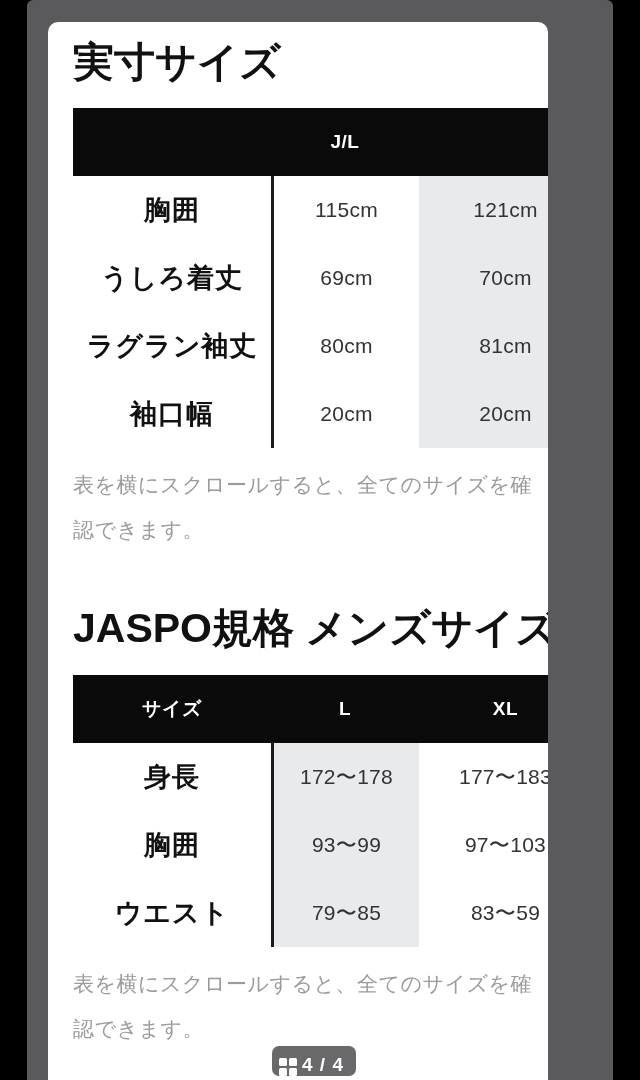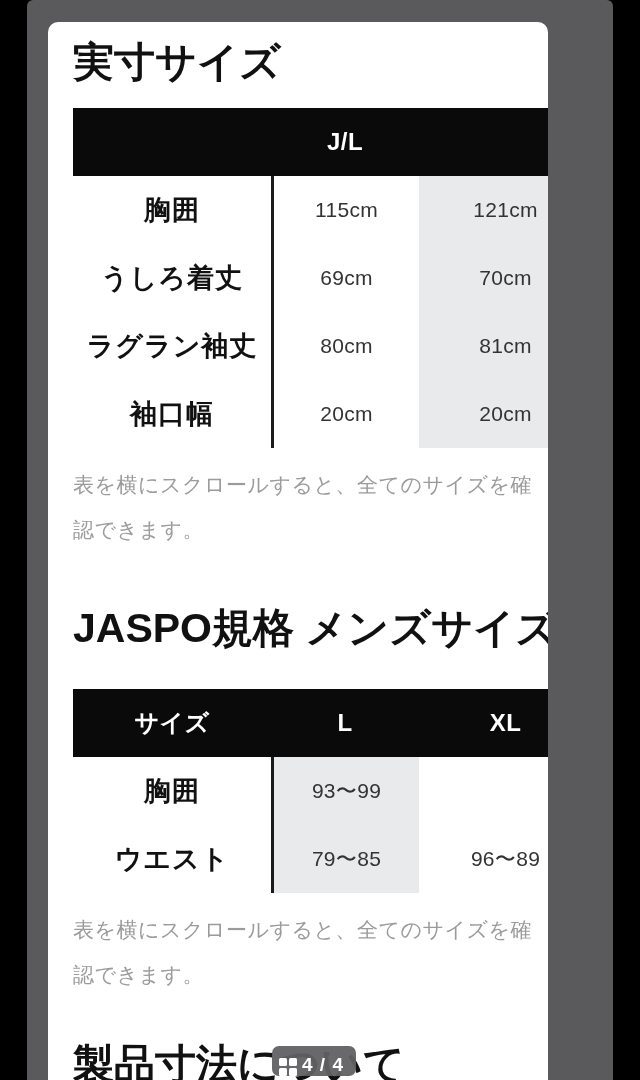--- a/index.html
+++ b/index.html
@@ -31,37 +31,37 @@
     letter-spacing: 0px;
     margin: 16px 0 0 25px;
     white-space: nowrap;
   }
   .h1.second { margin-top: 52px; }
   .h1.third  { margin-top: 43px; }
   .size-table {
     margin: 22px 0 0 25px;
     width: 519px;
   }
-  .size-table.t2 { margin-top: 37px; }
+  .size-table.t2 { margin-top: 23px; }
   .thead, .trow {
     display: grid;
     grid-template-columns: 198px 148px 1fr;
     height: 68px;
   }
   .thead {
     background: #0a0a0a;
   }
   .th, .td {
     display: flex;
     align-items: center;
     justify-content: center;
   }
   .th {
     color: #ffffff;
-    font-size: 24px;
+    font-size: 19px;
     font-weight: 700;
     letter-spacing: 0.5px;
   }
   .td.label {
     font-size: 27px;
     font-weight: 700;
     color: #111;
     letter-spacing: 1px;
   }
   .td.value {
@@ -150,27 +150,33 @@
 
     <div class="h1 second">JASPO規格 メンズサイズ</div>
 
     <div class="size-table t2">
       <div class="thead">
         <div class="th c1">サイズ</div>
         <div class="th c2">L</div>
         <div class="th c3">XL</div>
       </div>
       <div class="trow">
+        <div class="td label c1">身長</div>
+        <div class="td value c2">172〜178</div>
+        <div class="td value c3">177〜183</div>
+      </div>
+      <div class="trow">
         <div class="td label c1">胸囲</div>
         <div class="td value c2">93〜99</div>
+        <div class="td value c3">97〜103</div>
       </div>
       <div class="trow">
         <div class="td label c1">ウエスト</div>
         <div class="td value c2">79〜85</div>
-        <div class="td value c3">96〜89</div>
+        <div class="td value c3">83〜59</div>
       </div>
     </div>
 
     <p class="note">表を横にスクロールすると、全てのサイズを確認できます。</p>
 
     <div class="h1 third">製品寸法について</div>
 
   </div>
 </div>
 

